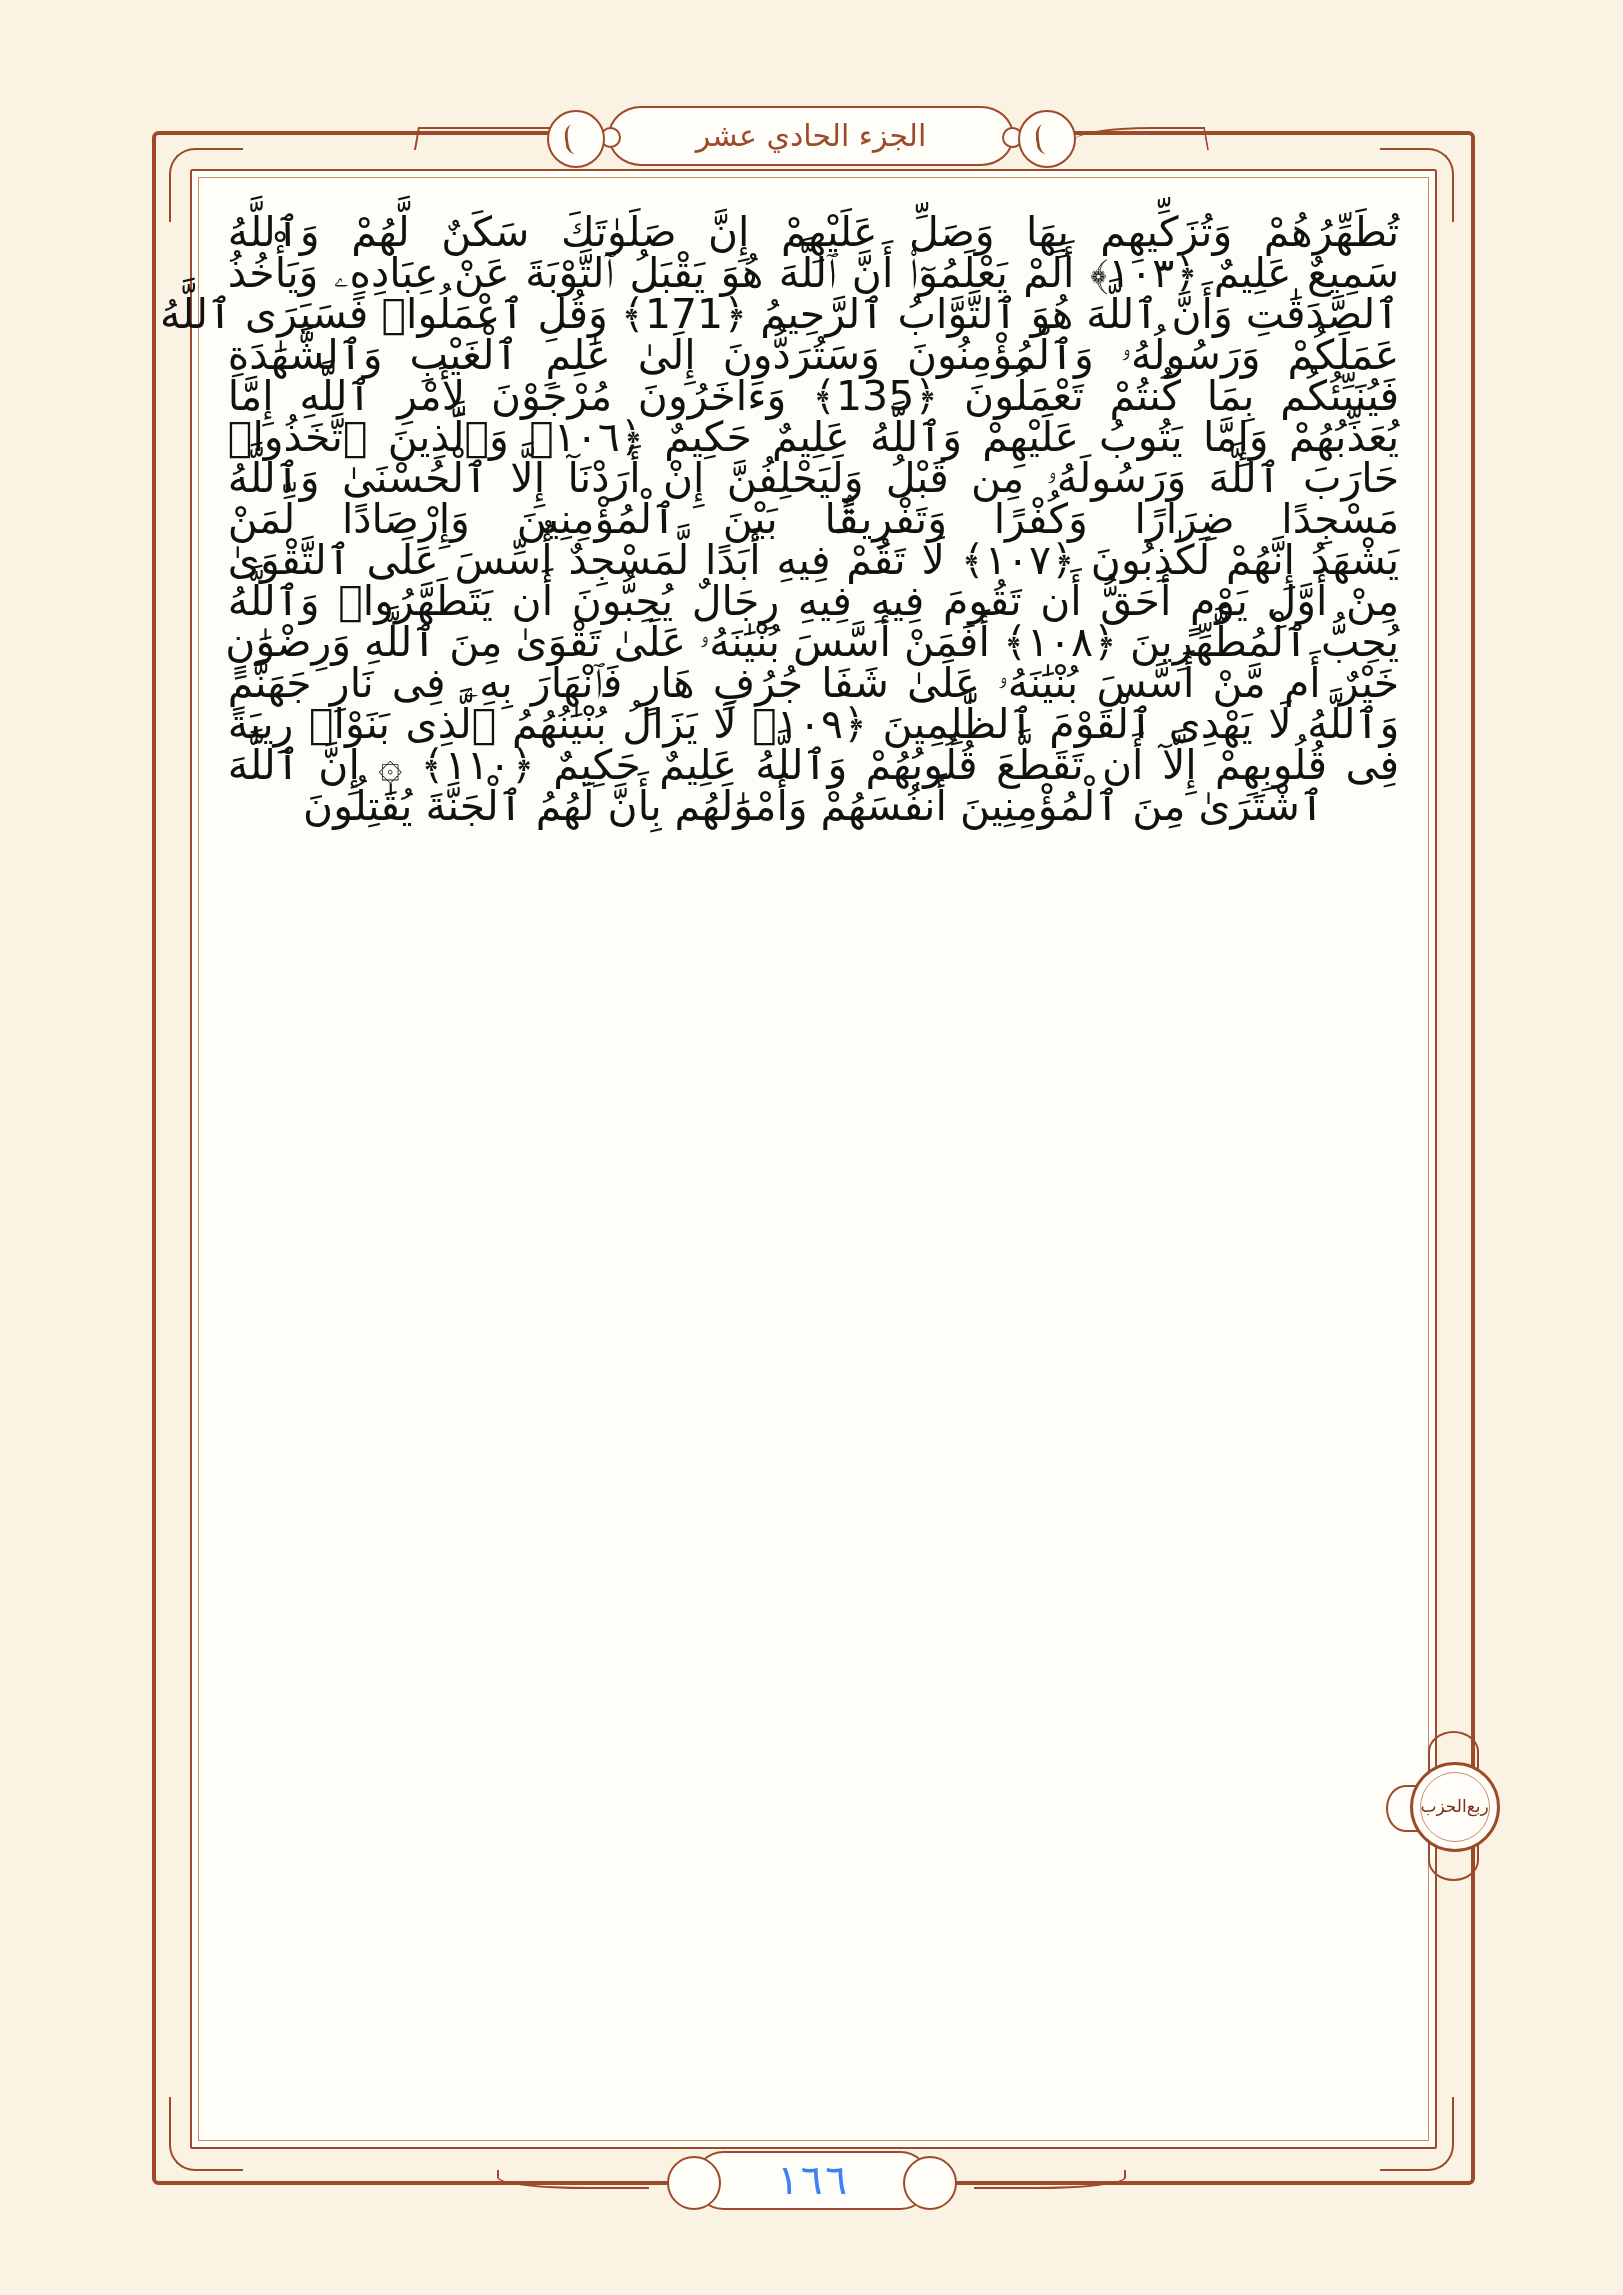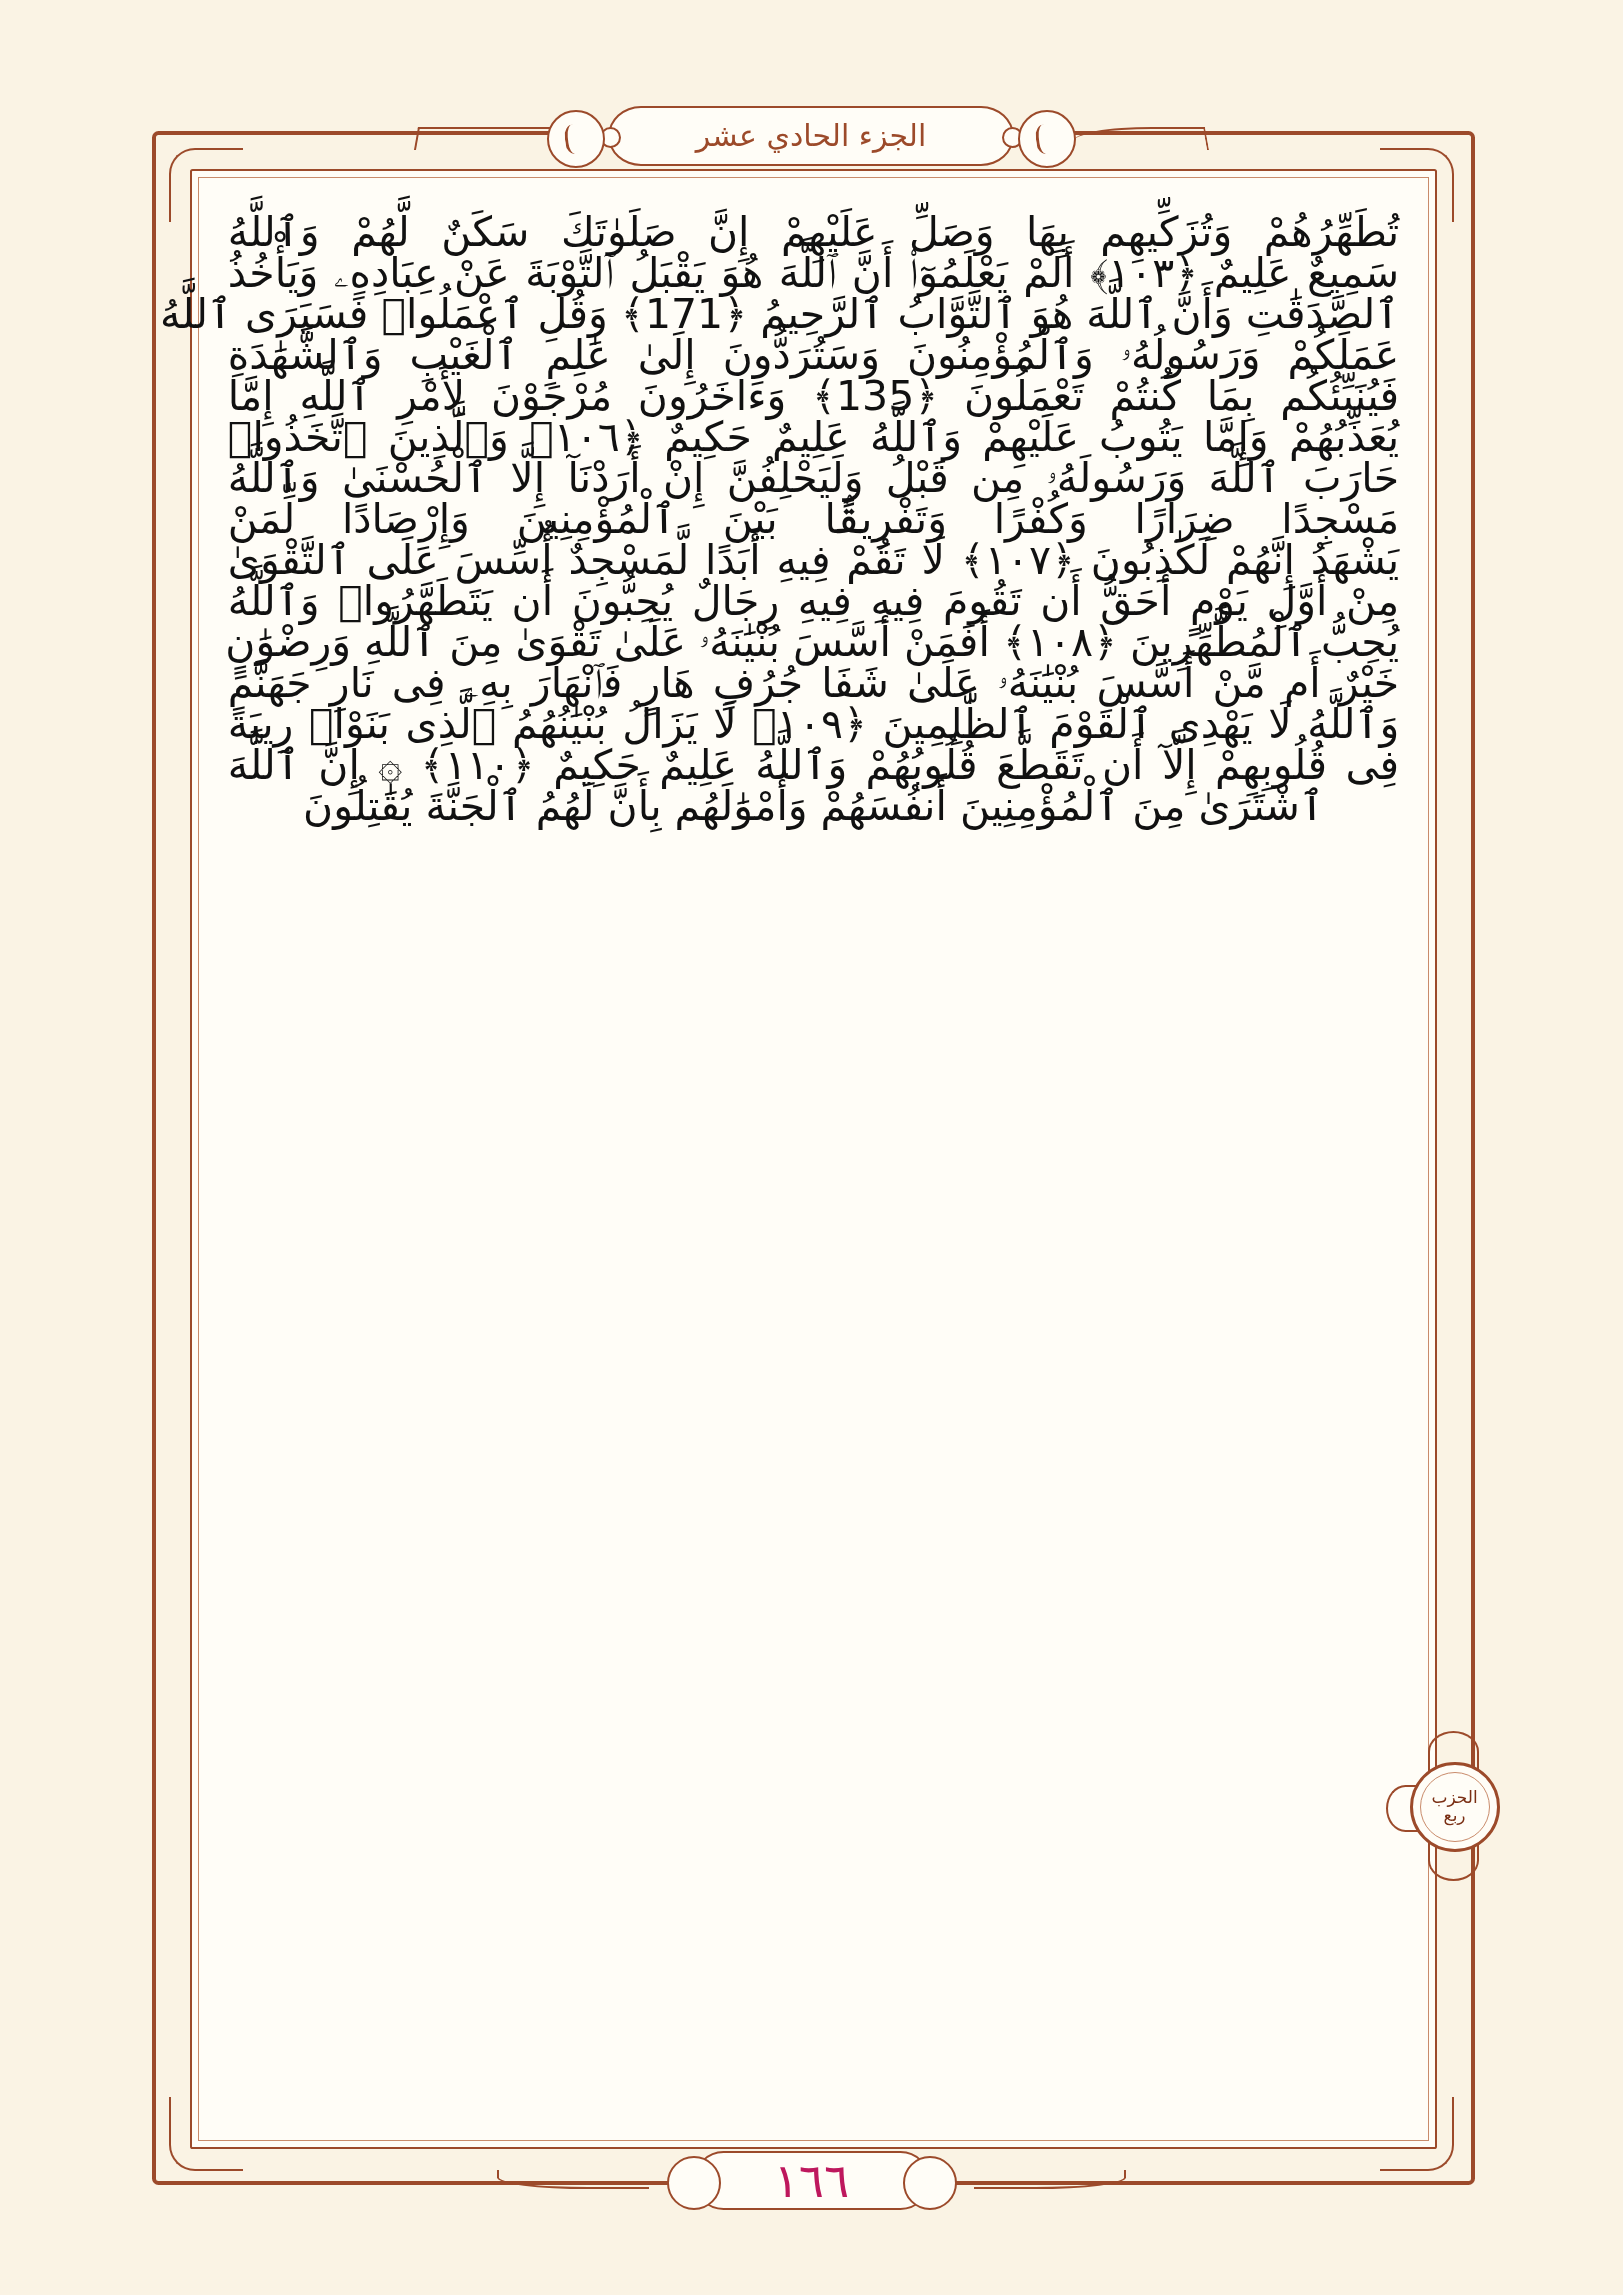--- a/index.html
+++ b/index.html
@@ -166,24 +166,24 @@
     height: 50px;
     border: 2.6px solid #9c4a2a;
     border-radius: 50%;
     background: #fffdf7;
   }
   .page-number-plate::before { left: -29px; }
   .page-number-plate::after  { right: -29px; }
 
   .page-number {
     direction: rtl;
-    font-size: 47px;
-    color: #be185d;
+    font-size: 41px;
+    color: #3b82f6;
     letter-spacing: 3.9px;
-    font-family: Liberation Serif, serif;
+    font-family: Liberation Mono, monospace;
   }
 
   .page-plate-wing {
     position: absolute;
     bottom: 118px;
     height: 17px;
     width: 150px;
     border-bottom: 2.6px solid #9c4a2a;
     z-index: 5;
   }
@@ -211,21 +211,20 @@
     display: flex;
     align-items: center;
     justify-content: center;
   }
   .hizb-medallion .ring .inner {
     width: 68px;
     height: 68px;
     border: 1.3px solid #c98b6b;
     border-radius: 50%;
     display: flex;
-    flex-direction: column;
     align-items: center;
     justify-content: center;
     line-height: 1.05;
   }
   .hizb-medallion .ring .inner span {
     direction: rtl;
     color: #7a2f14;
     font-size: 17px;
     font-family: "DejaVu Sans", sans-serif;
   }

